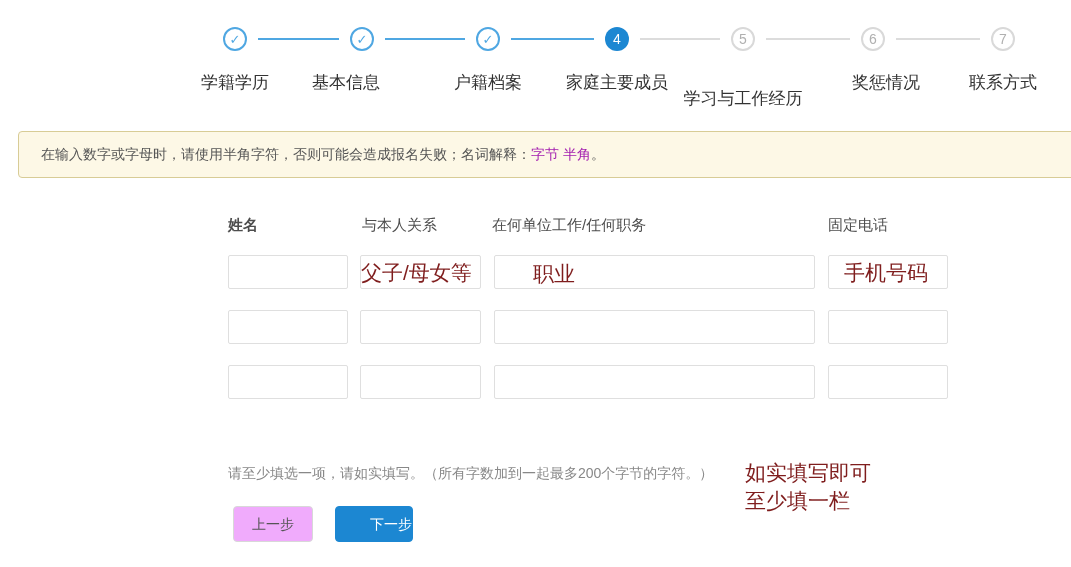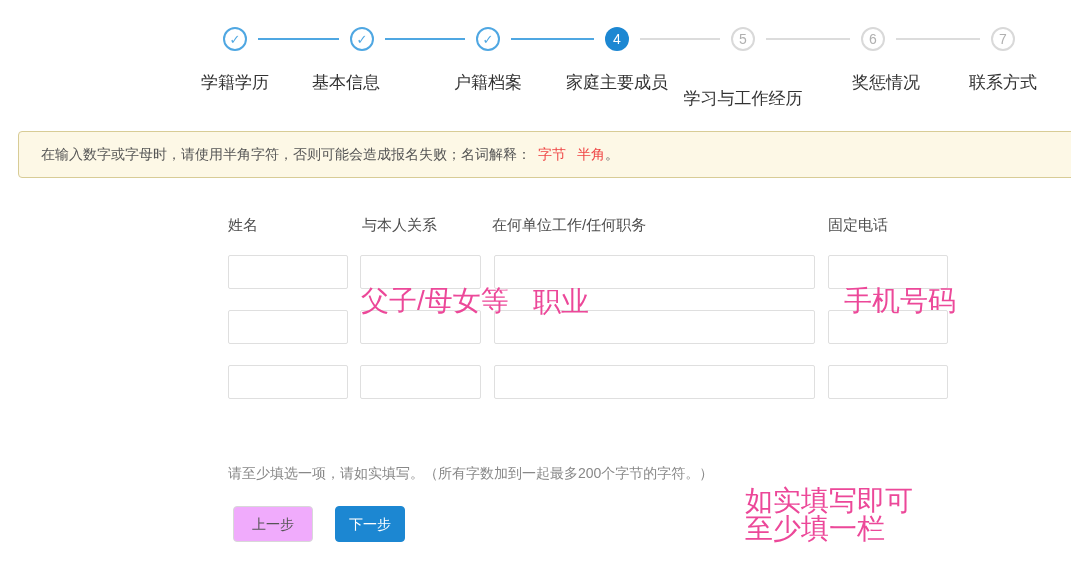--- a/index.html
+++ b/index.html
@@ -25,41 +25,41 @@
   .line-todo { background:#dcdcdc; }
   
   .notice {
     position:absolute; left:18px; top:131px; width:1058px; height:47px;
     box-sizing:border-box; background:#fdf8e6; border:1px solid #d8cc96; border-radius:4px;
   }
   .notice-text {
     position:absolute; left:22px; top:50%; transform:translateY(-50%);
     font-size:14px; color:#555; white-space:nowrap;
   }
-  .notice-text a { color:#ef4444; text-decoration:none; cursor:pointer;margin-left:7px; }
+  .notice-text a { color:#a21caf; text-decoration:none; cursor:pointer; }
   
   .col-header { position:absolute; top:216px; font-size:15px; color:#4d4d4d; white-space:nowrap; }
   .cell-input {
     position:absolute; height:34px; box-sizing:border-box; border:1px solid #dfdfdf;
     border-radius:2px; background:#fff; outline:none; font-size:15px; color:#333;
     padding:0 8px; font-family:inherit;
   }
   .form-note { position:absolute; left:228px; top:421px; font-size:14px; color:#888; white-space:nowrap;margin-top:44px; }
   
   .red-hint {
-    position:absolute; color:#ec4899; font-size:28px; line-height:1.2;
-    pointer-events:none; white-space:nowrap;margin-top:24px;
+    position:absolute; color:#7f1d1d; font-size:21px; line-height:1.2;
+    pointer-events:none; white-space:nowrap;
   }
   
   .btn {
     position:absolute; top:506px; height:36px; border-radius:4px; font-size:14px;
     font-family:inherit; cursor:pointer; line-height:34px; text-align:center; padding:0;
   }
   .btn-prev { left:233px; width:80px; background:#f0abfc; border:1px solid #d8d8d8; color:#555; }
-  .btn-next { left:335px; width:70px; background:#1c87d2; border:1px solid #1c87d2; color:#fff; }
+  .btn-next { left:335px; width:78px; background:#1c87d2; border:1px solid #1c87d2; color:#fff;text-align:right; }
 </style>
 </head>
 <body>
 
 <div class="screen">
 
   <div class="step-circle done" style="left:223px;">
     <span>✓</span>
   </div>
   <div class="step-circle done" style="left:350px;">
@@ -87,21 +87,21 @@
   <div class="step-label" style="left:743px;margin-top:16px;">学习与工作经历</div>
   <div class="step-label" style="left:873px;margin-left:13px;">奖惩情况</div>
   <div class="step-label" style="left:1003px;">联系方式</div>
 
   <div class="notice">
     <div class="notice-text">
       <span>在输入数字或字母时，请使用半角字符，否则可能会造成报名失败；名词解释：</span><a>字节</a>&nbsp;<a>半角</a><span>。</span>
     </div>
   </div>
 
-  <div class="col-header" style="left:228px;">姓名</div>
+  <div class="col-header" style="left:228px;font-weight:bold;">姓名</div>
   <div class="col-header" style="left:362px;">与本人关系</div>
   <div class="col-header" style="left:492px;">在何单位工作/任何职务</div>
   <div class="col-header" style="left:828px;">固定电话</div>
 
   <input class="cell-input" style="left: 228px; top: 255px; width: 120px;">
   <input class="cell-input" style="left: 360px; top: 255px; width: 121px;">
   <input class="cell-input" style="left: 494px; top: 255px; width: 321px;">
   <input class="cell-input" style="left: 828px; top: 255px; width: 120px;">
 
   <input class="cell-input" style="left: 228px; top: 310px; width: 120px;">

